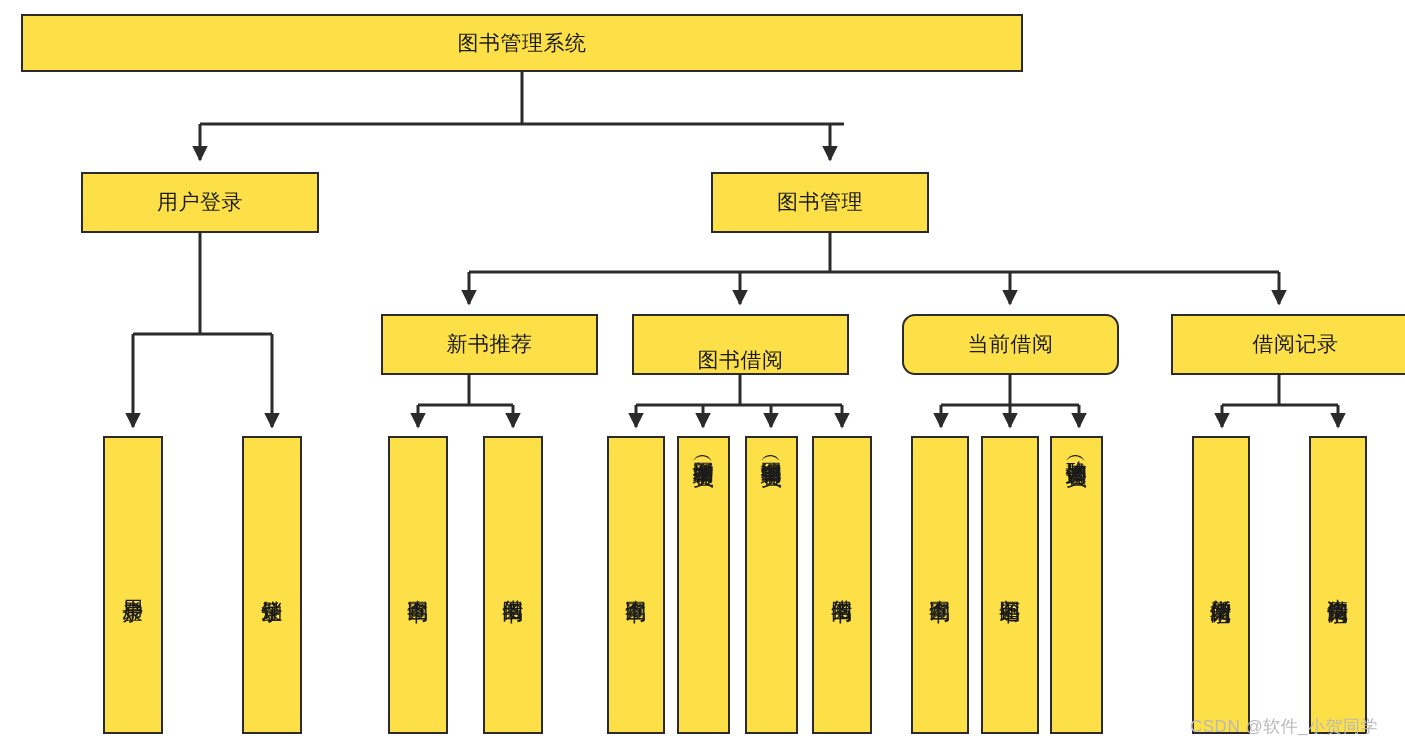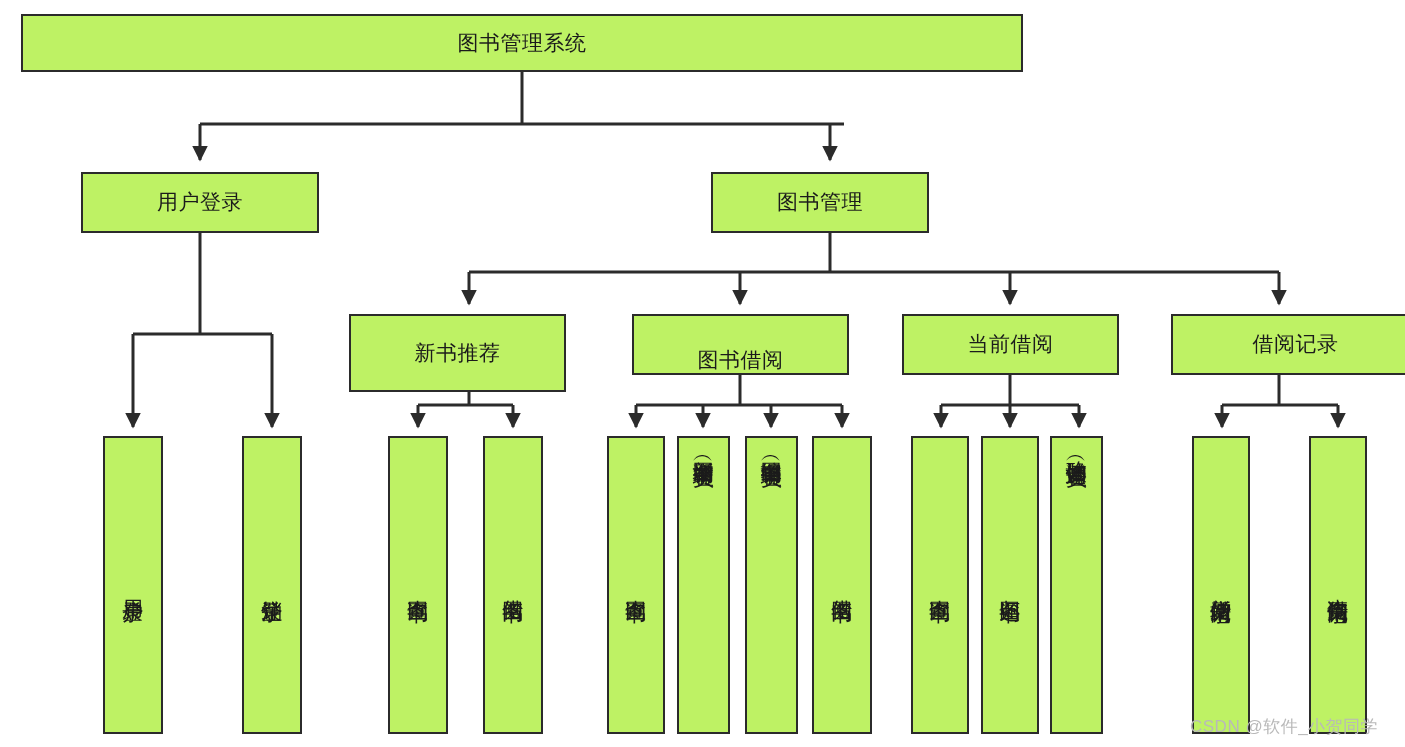--- a/index.html
+++ b/index.html
@@ -20,21 +20,21 @@
   #diagram-svg {
     position: absolute;
     left: 0;
     top: 0;
     width: 1405px;
     height: 747px;
   }
   .node-box {
     position: absolute;
     box-sizing: border-box;
-    background: #bef264;
+    background: #fde047;
     border: 2px solid #2b2b2b;
     display: flex;
     align-items: center;
     justify-content: center;
   }
   .node-label {
     color: #1b1b1b;
     font-size: 21px;
     line-height: 1.18;
     letter-spacing: 0.5px;
@@ -127,27 +127,27 @@
     <span class="node-label">图书管理系统</span>
   </div>
 
   <div class="node-box" style="left:81px; top:172px; width:238px; height:61px;">
     <span class="node-label">用户登录</span>
   </div>
   <div class="node-box" style="left:711px; top:172px; width:218px; height:61px;">
     <span class="node-label">图书管理</span>
   </div>
 
-  <div class="node-box" style="left:349px; top:314px; width:217px; height:78px;">
+  <div class="node-box" style="left:381px; top:314px; width:217px; height:61px;">
     <span class="node-label">新书推荐</span>
   </div>
   <div class="node-box" style="left:632px; top:314px; width:217px; height:61px;align-items:flex-end;">
     <span class="node-label">图书借阅</span>
   </div>
-  <div class="node-box" style="left:902px; top:314px; width:217px; height:61px;">
+  <div class="node-box" style="left:902px; top:314px; width:217px; height:61px;border-radius:13px;">
     <span class="node-label">当前借阅</span>
   </div>
   <div class="node-box" style="left:1171px; top:314px; width:249px; height:61px;">
     <span class="node-label">借阅记录</span>
   </div>
 
   <div class="node-box vertical centered" style="left:103px; top:436px; width:60px; height:298px;">
     <span class="node-label vertical">用户登录</span>
   </div>
   <div class="node-box vertical centered" style="left:242px; top:436px; width:60px; height:298px;">

